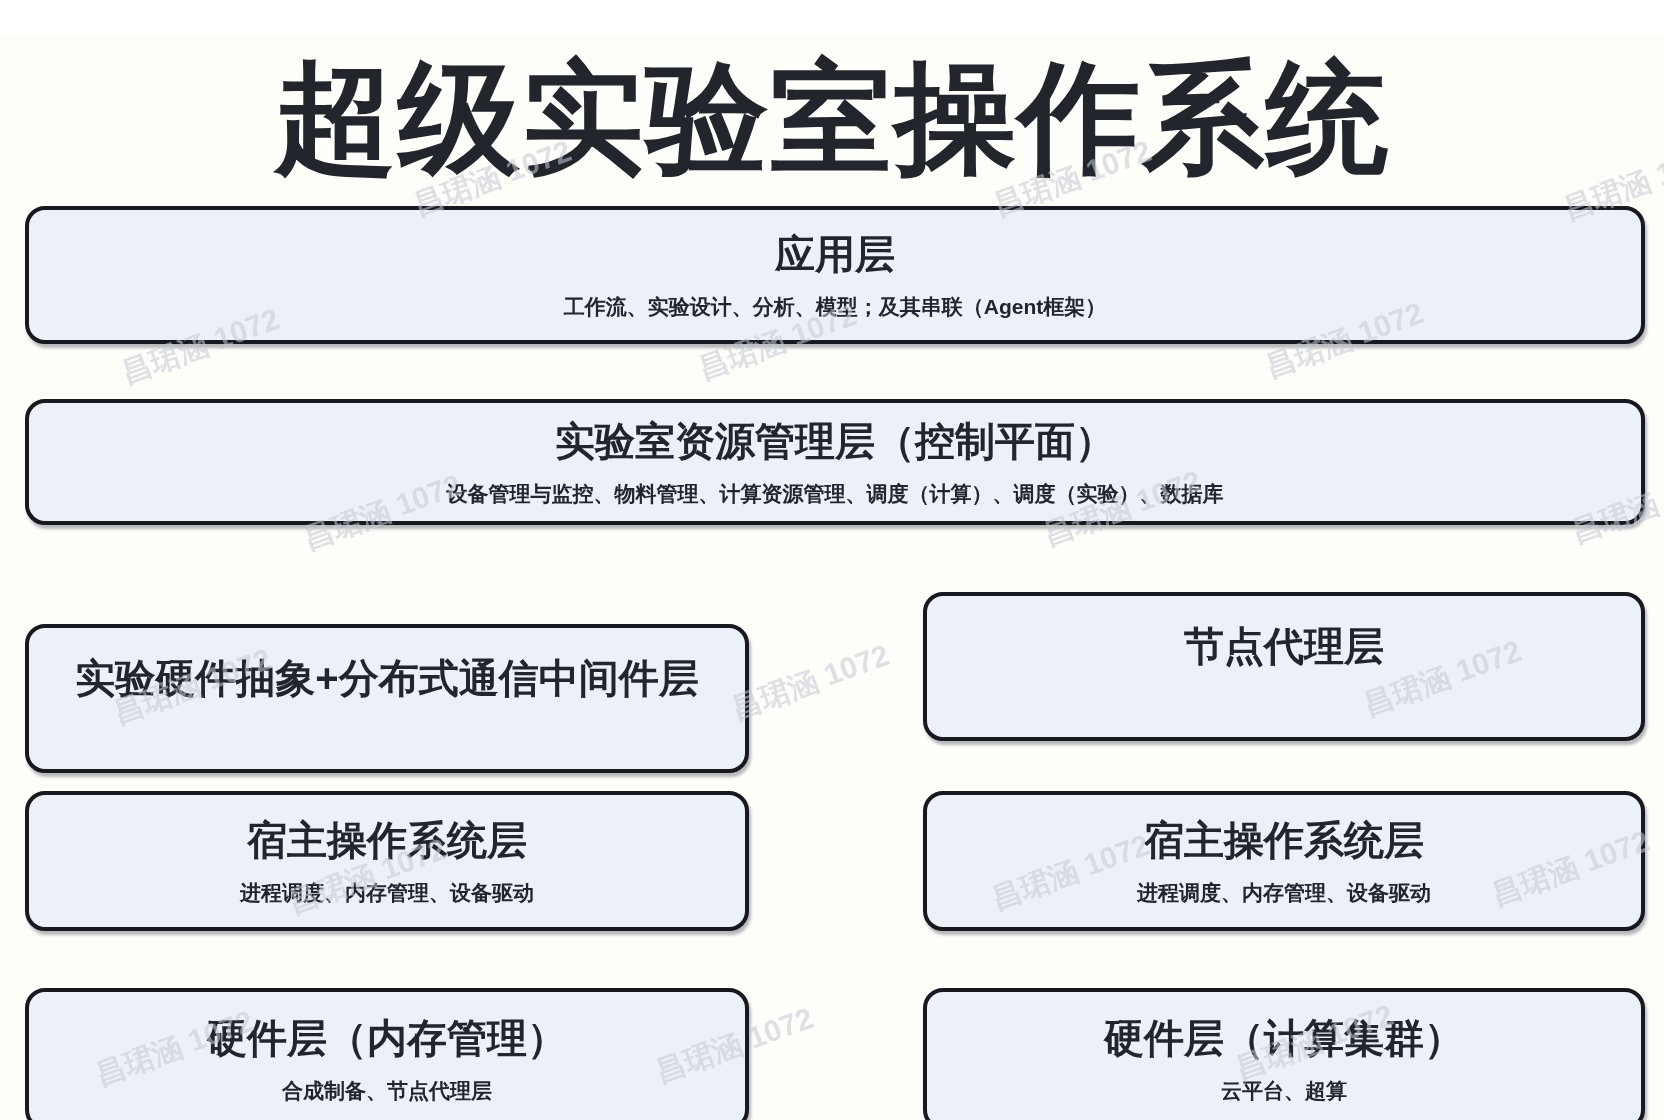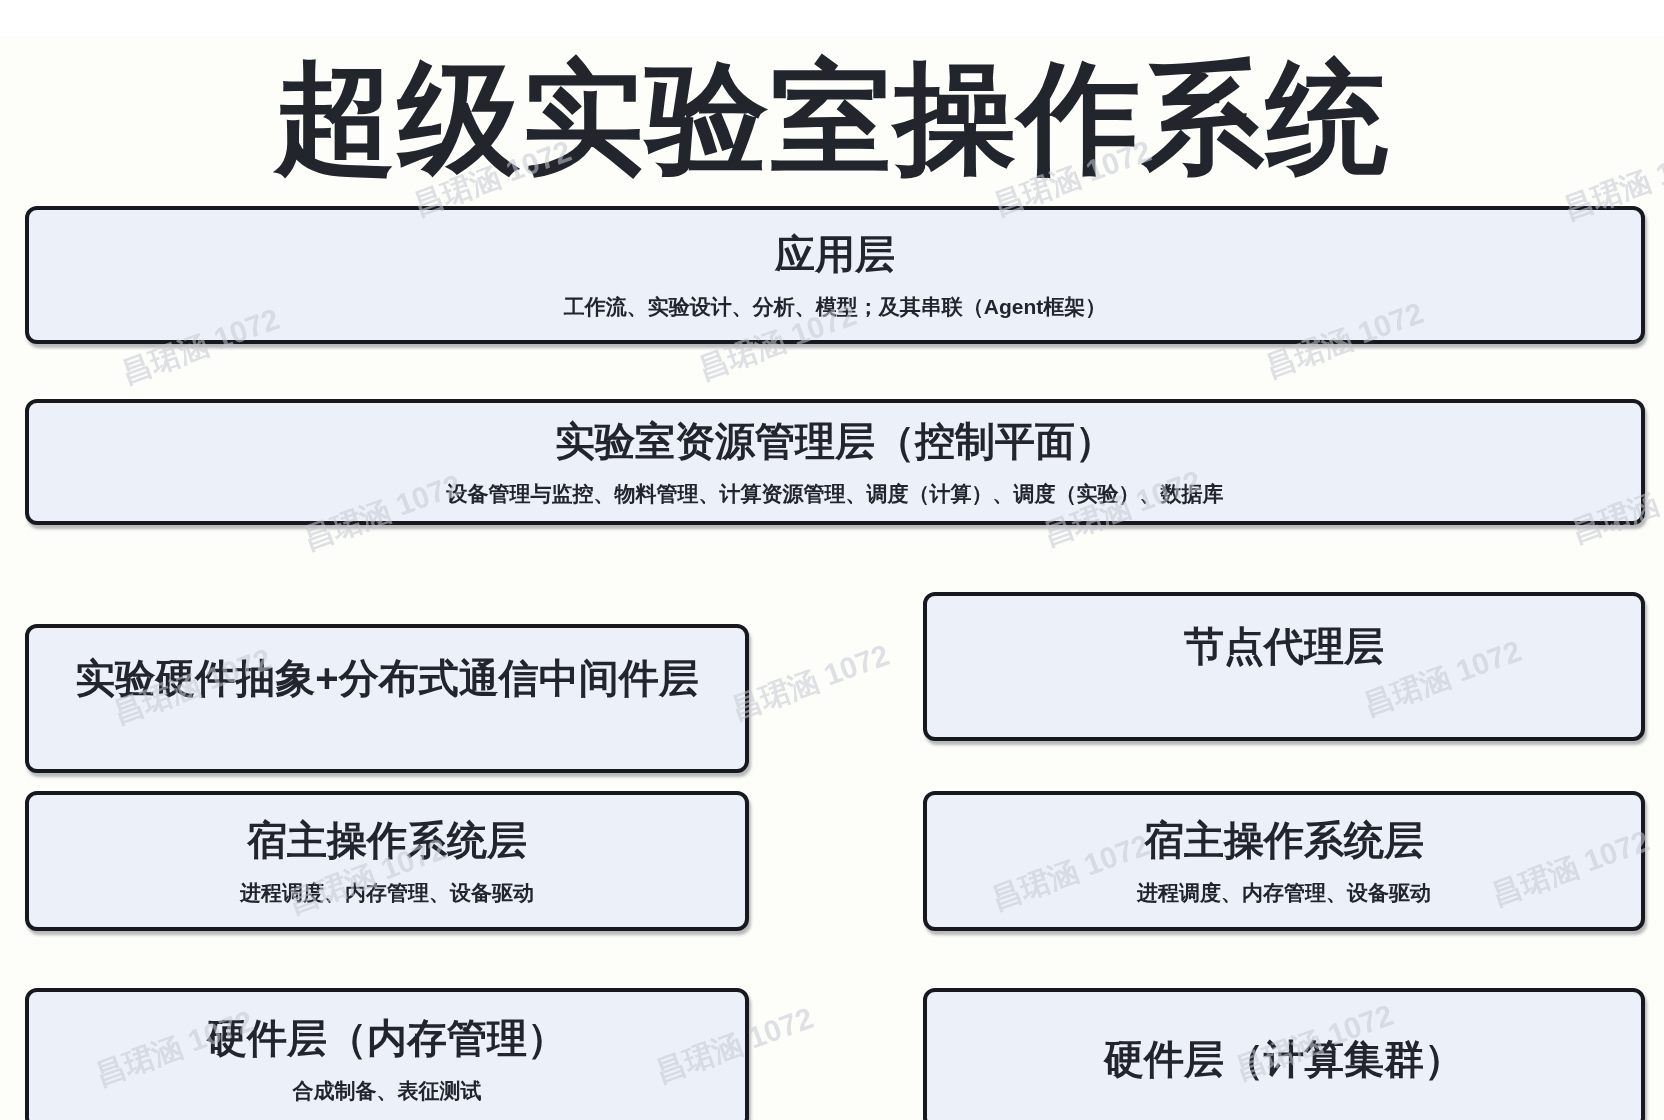--- a/index.html
+++ b/index.html
@@ -25,21 +25,21 @@
     font-weight: 900;
     letter-spacing: 2px;
     line-height: 1;
     color: var(--text, #20232b);
     z-index: 2;
   }
   .box {
     position: absolute;
     background: var(--box-bg, #ecf0f8);
     border: 4px solid var(--box-border, #17191f);
-    border-radius: 12px;
+    border-radius: 20px;
     box-shadow: 2px 4px 3px rgba(55, 58, 68, 0.35);
     display: flex;
     flex-direction: column;
     align-items: center;
     justify-content: center;
     text-align: center;
     padding: 10px 24px;
     z-index: 2;
   }
   .box.single { justify-content: flex-start; padding-top: 26px; }
@@ -110,25 +110,26 @@
     <div class="box-sub">进程调度、内存管理、设备驱动</div>
   </div>
 
   <div class="box b4r">
     <div class="box-title">宿主操作系统层</div>
     <div class="box-sub">进程调度、内存管理、设备驱动</div>
   </div>
 
   <div class="box b5l">
     <div class="box-title">硬件层（内存管理）</div>
-    <div class="box-sub">合成制备、表征测试</div>
+    <div class="box-sub">合成制备、节点代理层</div>
   </div>
 
   <div class="box b5r">
     <div class="box-title">硬件层（计算集群）</div>
+    <div class="box-sub">云平台、超算</div>
   </div>
 
   <div class="watermark-layer">
       <span class="watermark" style="left: 410px; top: 122px;">昌珺涵 1072</span>
       <span class="watermark" style="left: 990px; top: 122px;">昌珺涵 1072</span>
       <span class="watermark" style="left: 1560px; top: 126px;">昌珺涵 1072</span>
       <span class="watermark" style="left: 118px; top: 290px;">昌珺涵 1072</span>
       <span class="watermark" style="left: 695px; top: 286px;">昌珺涵 1072</span>
       <span class="watermark" style="left: 1262px; top: 284px;">昌珺涵 1072</span>
       <span class="watermark" style="left: 300px; top: 456px;">昌珺涵 1072</span>

